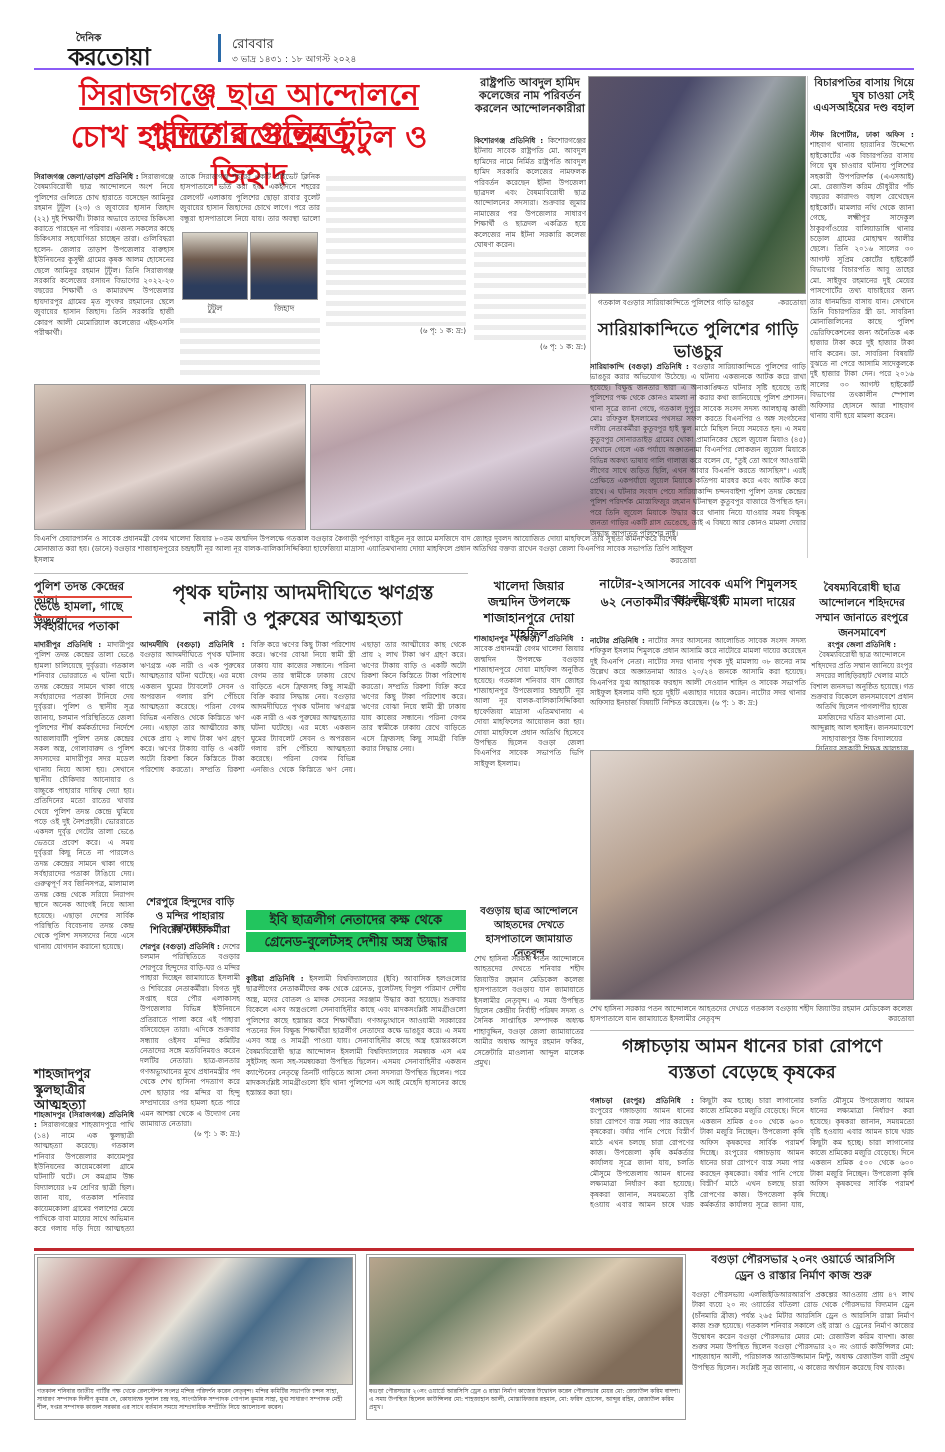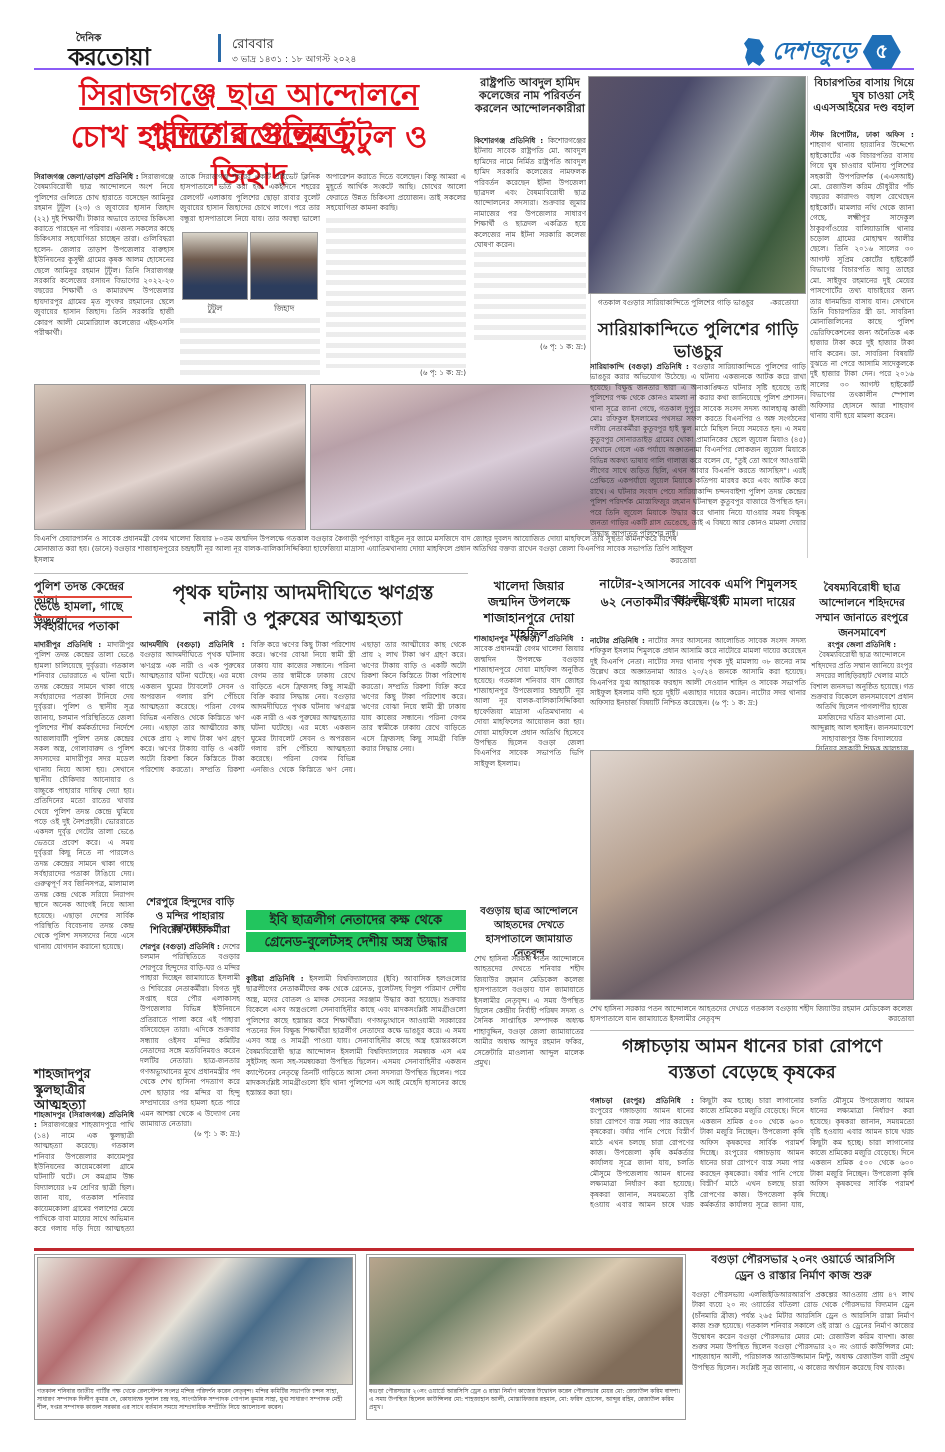--- a/index.html
+++ b/index.html
@@ -46,44 +46,38 @@
 </style>
 </head>
 <body>
 
 <div class="abs masthead">
   <div class="abs logo-small">দৈনিক</div>
   <div class="abs logo">করতোয়া</div>
   <div class="abs mast-sep"></div>
   <div class="abs day">রোববার</div>
   <div class="abs date">৩ ভাদ্র ১৪৩১ : ১৮ আগস্ট ২০২৪</div>
-  <div class="abs section-wrap">
-    <div class="bd-map"></div>
-    <div class="section-name">দেশজুড়ে</div>
-    <div class="page-num">৫</div>
-  </div>
 </div>
 
 <div class="abs headline-red" style="left:34px;top:76px;width:430px;font-size:30px;line-height:38px;text-decoration:underline;">সিরাজগঞ্জে ছাত্র আন্দোলনে পুলিশের গুলিতে</div>
 <div class="abs headline-red" style="left:34px;top:118px;width:430px;font-size:30px;line-height:38px;">চোখ হারাতে বসেছেন টুটুল ও জিহাদ</div>
 
 <div class="abs body-text" style="left:34px;top:172px;width:140px;height:330px;overflow:hidden;">
   <span class="byline">সিরাজগঞ্জ জেলা/তাড়াশ প্রতিনিধি :</span>
   <span>সিরাজগঞ্জে বৈষম্যবিরোধী ছাত্র আন্দোলনে অংশ নিয়ে পুলিশের গুলিতে চোখ হারাতে বসেছেন আমিনুর রহমান টুটুল (২৩) ও জুবায়ের হাসান জিহাদ (২২) দুই শিক্ষার্থী। টাকার অভাবে তাদের চিকিৎসা করাতে পারছেন না পরিবার। এজন্য সকলের কাছে চিকিৎসার সহযোগিতা চাচ্ছেন তারা। গুলিবিদ্ধরা হলেন- জেলার তাড়াশ উপজেলার বারুহাস ইউনিয়নের কুসুম্বী গ্রামের কৃষক আলম হোসেনের ছেলে আমিনুর রহমান টুটুল। তিনি সিরাজগঞ্জ সরকারি কলেজের রসায়ন বিভাগের ২০২২-২৩ বছরের শিক্ষার্থী ও কামারখন্দ উপজেলার হায়দারপুর গ্রামের মৃত লুৎফর রহমানের ছেলে জুবায়ের হাসান জিহাদ। তিনি সরকারি হাজী কোরপ আলী মেমোরিয়াল কলেজের এইচএসসি পরীক্ষার্থী।</span>
 </div>
 
 <div class="abs body-text" style="left:180px;top:172px;width:140px;height:52px;overflow:hidden;">তাকে সিরাজগঞ্জ শহরের একটি প্রাইভেট ক্লিনিক হাসপাতালে ভর্তি করা হয়। একইদিনে শহরের রেলগেট এলাকায় পুলিশের ছোড়া রাবার বুলেট জুবায়ের হাসান জিহাদের চোখে লাগে। পরে তার বন্ধুরা হাসপাতালে নিয়ে যায়। তার অবস্থা ভালো না দেখে চিকিৎসকেরা তাকে ঢাকায় পাঠিয়ে দেয়।</div>
 <div class="abs photo portrait" style="left:182px;top:232px;width:66px;height:68px;"></div>
 <div class="abs photo portrait" style="left:250px;top:232px;width:68px;height:68px;"></div>
 <div class="abs caption" style="left:182px;top:304px;width:66px;text-align:center;font-size:8px;">টুটুল</div>
 <div class="abs caption" style="left:250px;top:304px;width:68px;text-align:center;font-size:8px;">জিহাদ</div>
 <div class="abs body-text textfill" style="left:180px;top:318px;width:140px;height:62px;"></div>
 
 <div class="abs body-text" style="left:326px;top:172px;width:140px;height:208px;overflow:hidden;">
-  <span>অপারেশন করাতে দিতে বলেছেন। কিন্তু আমরা এ মুহূর্তে আর্থিক সংকটে আছি। চোখের আলো ফেরাতে উন্নত চিকিৎসা প্রয়োজন। তাই সকলের সহযোগিতা কামনা করছি।</span>
   <div class="textfill" style="height:150px;margin-top:4px;"></div>
   <div style="text-align:right;">(৬ পৃ: ১ ক: দ্র:)</div>
 </div>
 
 <div class="abs photo crowd" style="left:34px;top:384px;width:272px;height:146px;"></div>
 <div class="abs photo crowd" style="left:310px;top:384px;width:386px;height:146px;background:linear-gradient(160deg,#e6d3cc 0%,#b8a0a8 25%,#d9ccd8 50%,#9f8d9b 75%,#c58a95 100%);"></div>
 <div class="abs caption" style="left:34px;top:534px;width:662px;height:34px;overflow:hidden;">
   <span>বিএনপি চেয়ারপার্সন ও সাবেক প্রধানমন্ত্রী বেগম খালেদা জিয়ার ৮০তম জন্মদিন উপলক্ষে গতকাল বগুড়ার কৈগাড়ী পূর্বপাড়া বাইতুন নূর জামে মসজিদে বাদ জোহর দুবলদ আয়োজিত দোয়া মাহফিলে তার সুস্থতা কামনা করে বিশেষ মোনাজাত করা হয়। (ডানে) বগুড়ার শাজাহানপুরের চন্দ্রহাটী নূর আলা নূর বালক-বালিকাসিদ্দিকিয়া হাফেজিয়া মাদ্রাসা এয়াতিমখানায় দোয়া মাহফিলে প্রধান অতিথির বক্তব্য রাখেন বগুড়া জেলা বিএনপির সাবেক সভাপতি তিপি সাইফুল ইসলাম</span>
 </div>
 <div class="abs caption" style="left:640px;top:556px;width:56px;text-align:right;">করতোয়া</div>
@@ -93,21 +87,21 @@
 <div class="abs body-text" style="left:474px;top:136px;width:112px;height:244px;overflow:hidden;">
   <span class="byline">কিশোরগঞ্জ প্রতিনিধি :</span>
   <span>কিশোরগঞ্জের ইটনায় সাবেক রাষ্ট্রপতি মো. আবদুল হামিদের নামে নির্মিত রাষ্ট্রপতি আবদুল হামিদ সরকারি কলেজের নামফলক পরিবর্তন করেছেন ইটনা উপজেলা ছাত্রদল এবং বৈষম্যবিরোধী ছাত্র আন্দোলনের সদস্যরা। শুক্রবার জুমার নামাজের পর উপজেলার সাধারণ শিক্ষার্থী ও ছাত্রদল একত্রিত হয়ে কলেজের নাম ইটনা সরকারি কলেজ ঘোষণা করেন।</span>
   <div class="textfill" style="height:90px;margin-top:2px;"></div>
   <div style="text-align:right;">(৬ পৃ: ১ ক: দ্র:)</div>
 </div>
 <div class="abs vrule" style="left:590px;top:76px;height:304px;"></div>
 
 <div class="abs photo car" style="left:588px;top:76px;width:218px;height:218px;"></div>
 <div class="abs caption" style="left:590px;top:298px;width:180px;padding-left:8px;">গতকাল বগুড়ার সারিয়াকান্দিতে পুলিশের গাড়ি ভাঙচুর</div>
-<div class="abs caption" style="left:770px;top:298px;width:36px;">-করতোয়া</div>
+<div class="abs caption" style="left:770px;top:298px;width:36px;text-align:right;">-করতোয়া</div>
 
 <div class="abs headline" style="left:590px;top:318px;width:216px;font-size:17px;line-height:22px;">সারিয়াকান্দিতে পুলিশের গাড়ি ভাঙচুর</div>
 <div class="abs body-text" style="left:590px;top:362px;width:216px;height:196px;overflow:hidden;">
   <span class="byline">সারিয়াকান্দি (বগুড়া) প্রতিনিধি :</span>
   <span>বগুড়ার সারিয়াকান্দিতে পুলিশের গাড়ি ভাঙচুর করার অভিযোগ উঠেছে। এ ঘটনায় একজনকে আটক করে রাখা হয়েছে। বিক্ষুব্ধ জনতার দ্বারা এ অনাকাঙ্ক্ষিত ঘটনার সৃষ্টি হয়েছে তাই পুলিশের পক্ষ থেকে কোনও মামলা না করার কথা জানিয়েছে পুলিশ প্রশাসন। থানা সূত্রে জানা গেছে, গতকাল দুপুরে সাবেক সংসদ সদস্য আলহাজ্ব কাজী মোঃ রফিকুল ইসলামের পথসভা সফল করতে বিএনপির ও অঙ্গ সংগঠনের দলীয় নেতাকর্মীরা কুতুবপুর হাই স্কুল মাঠে মিছিল নিয়ে সমবেত হন। এ সময় কুতুবপুর সোনারতাইড় গ্রামের খোকা প্রামানিকের ছেলে জুয়েল মিয়াও (৪৫) সেখানে গেলে এক পর্যায়ে অজ্ঞাতনামা বিএনপির লোকজন জুয়েল মিয়াকে বিভিন্ন অকথ্য ভাষায় গালি গালাজ করে বলেন যে, "তুই তো আগে আওয়ামী লীগের সাথে জড়িত ছিলি, এখন আবার বিএনপি করতে আসছিস"। এরই প্রেক্ষিতে একপর্যায়ে জুয়েল মিয়াকে কতিপয় মারধর করে এবং আটক করে রাখে। এ ঘটনার সংবাদ পেয়ে সারিয়াকান্দি চন্দনবাইশা পুলিশ তদন্ত কেন্দ্রের পুলিশ পরিদর্শক মোস্তাফিজুর রহমান ঘটনাস্থল কুতুবপুর বাজারে উপস্থিত হন। পরে তিনি জুয়েল মিয়াকে উদ্ধার করে থানায় নিয়ে যাওয়ার সময় বিক্ষুব্ধ জনতা গাড়ির একটি গ্লাস ভেঙেছে, তাই এ বিষয়ে আর কোনও মামলা দেয়ার সিদ্ধান্ত আপাতত পুলিশের নাই।</span>
 </div>
 
 <div class="abs headline" style="left:810px;top:76px;width:104px;font-size:10.5px;text-align:right;">বিচারপতির বাসায় গিয়ে ঘুষ চাওয়া সেই এএসআইয়ের দণ্ড বহাল</div>
 <div class="abs body-text" style="left:810px;top:130px;width:104px;height:428px;overflow:hidden;">
   <span class="byline">স্টাফ রিপোর্টার, ঢাকা অফিস :</span>

